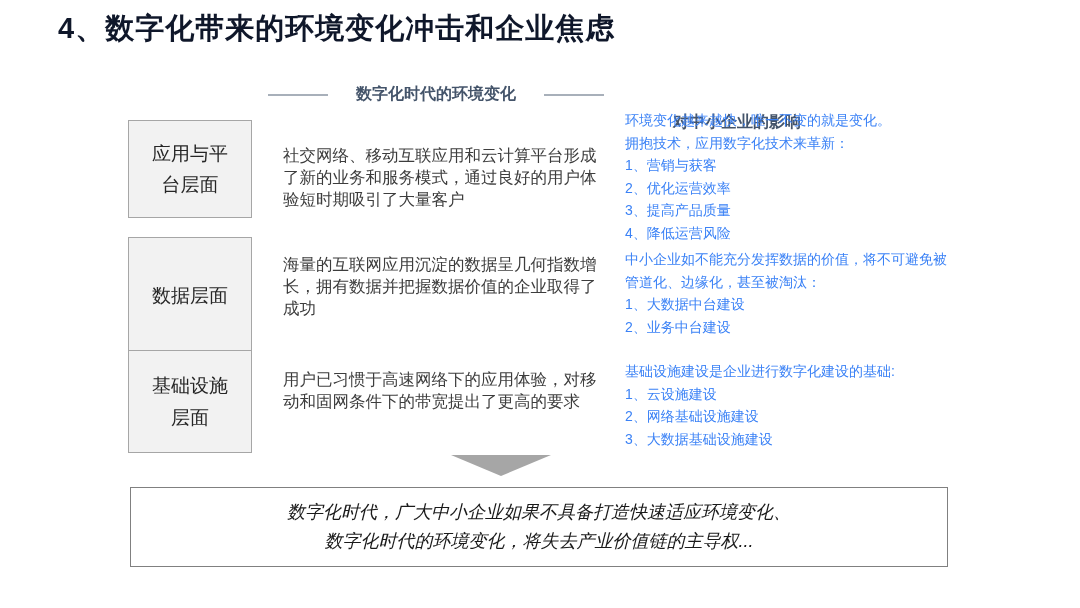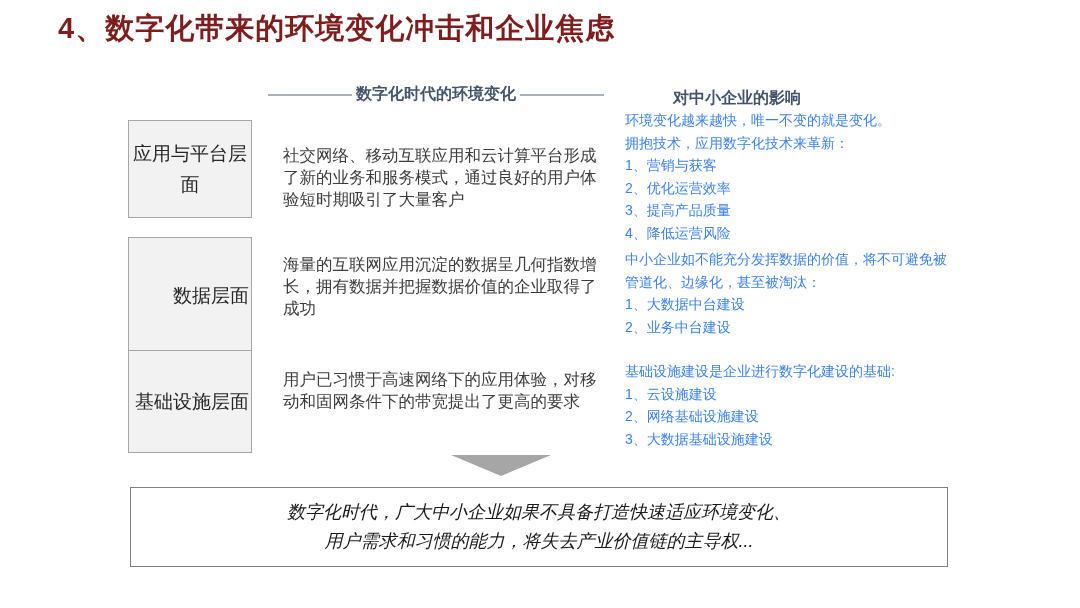--- a/index.html
+++ b/index.html
@@ -2,35 +2,35 @@
 <html><head>
 <meta charset="utf-8">
 <style>
   html,body { margin:0; padding:0; background:#ffffff; }
   .slide {
     position:relative; width:1080px; height:608px; background:#ffffff;
     font-family:"Liberation Sans","DejaVu Sans",sans-serif; overflow:hidden;
   }
   .title {
     position:absolute; left:58px; top:9px;
-    font-size:29px; font-weight:bold; color:#7f1d1d; letter-spacing:1px;
+    font-size:29px; font-weight:bold; color:#0f172a; letter-spacing:1px;
   }
   .col-header {
-    position:absolute; top:84px; display:flex; align-items:center; gap:4px;
+    position:absolute; top:84px; display:flex; align-items:center; gap:28px;
     color:#44546a; font-weight:bold; font-size:16px; white-space:nowrap;
   }
   .col-header .line { flex:1; height:2px; background:#a8b0ba; }
   .header-env   { left:268px; width:336px; }
   .header-impact{ left:577px; width:320px;flex-direction:column; }
   .layer-box {
     position:absolute; left:128px; width:124px; box-sizing:border-box;
     background:#f2f2f2; border:1.5px solid #a6a6a6;
-    display:flex; align-items:center; justify-content:flex-end;
+    display:flex; align-items:center; justify-content:flex-start;
     text-align:center; font-size:19px; color:#262626; line-height:1.65;
-    padding:0 2px;
+    padding:0 23px;
   }
   .box-1 { top:120px; height:98px; }
   .box-2 { top:237px; height:118px; }
   .box-3 { top:350px; height:103px; }
   .env-text {
     position:absolute; left:283px; width:326px;
     font-size:16.5px; color:#3d3d3d; line-height:22px;
   }
   .env-1 { top:144px; }
   .env-2 { top:253px; }
@@ -101,16 +101,16 @@
   <div class="env-text env-3">用户已习惯于高速网络下的应用体验，对移动和固网条件下的带宽提出了更高的要求</div>
   <div class="impact-text impact-3">基础设施建设是企业进行数字化建设的基础:
 1、云设施建设
 2、网络基础设施建设
 3、大数据基础设施建设</div>
 
   <div class="down-arrow"></div>
 
   <div class="conclusion-box">
     <div class="conclusion-text">数字化时代，广大中小企业如果不具备打造快速适应环境变化、
-用户需求和习惯的能力，将失去产业价值链的主导权...</div>
+数字化时代的环境变化，将失去产业价值链的主导权...</div>
   </div>
 
 </div>
 
 </body></html>

